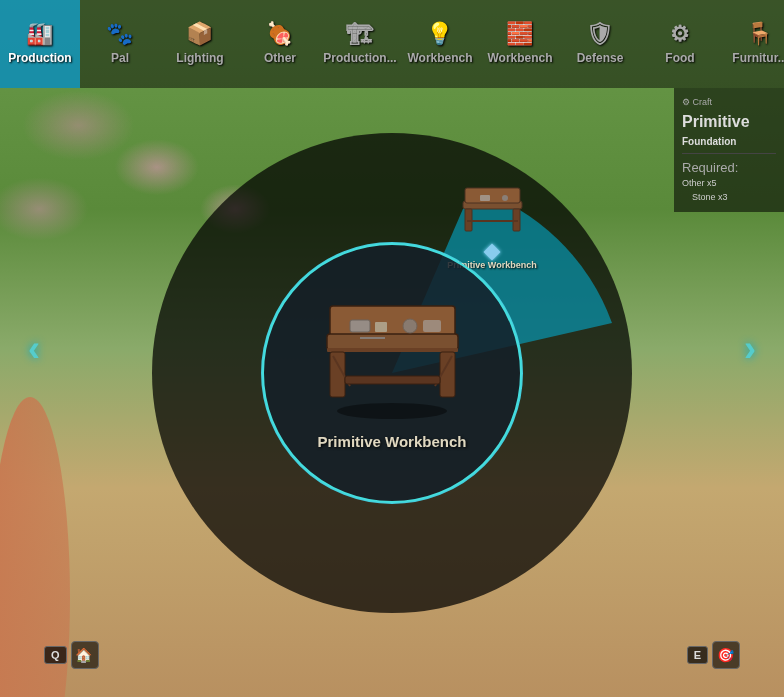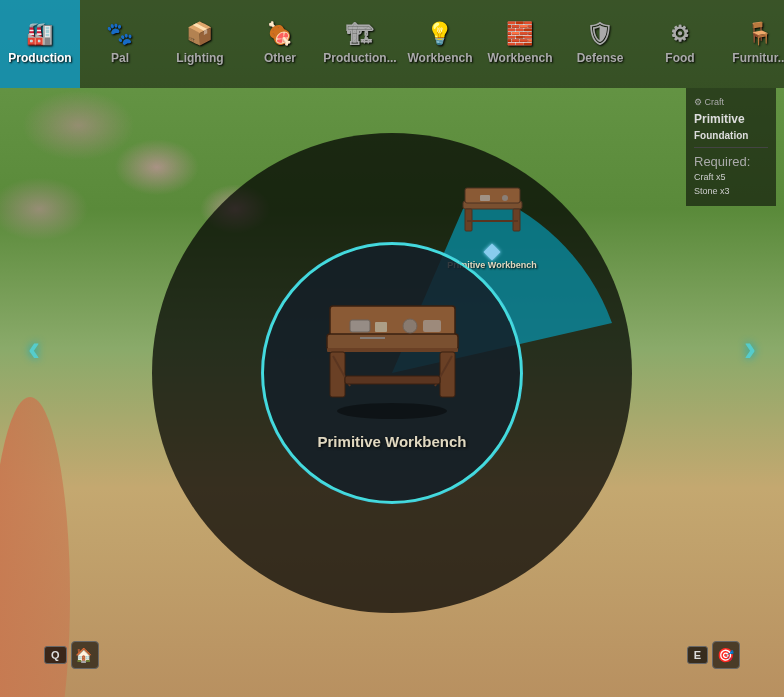--- a/index.html
+++ b/index.html
@@ -82,22 +82,22 @@
     .nav-tab .tab-label {
       font-size: 12px;
       white-space: nowrap;
       text-align: center;
     }
 
     
     .info-panel {
       position: absolute;
       top: 88px;
-      right: 8px;
-      width: 90px;
+      right: 0;
+      width: 110px;
       background: rgba(0,0,0,0.55);
       color: #ccc;
       font-size: 10px;
       padding: 8px;
       line-height: 1.5;
       z-index: 90;
     }
 
     
     .radial-menu {
@@ -291,26 +291,26 @@
     <span class="tab-label">Food</span>
   </div>
   <div class="nav-tab">
     <span class="tab-icon">🪑</span>
     <span class="tab-label">Furnitur...</span>
   </div>
 </div>
 
 <div class="info-panel">
   <div style="color:#aaa;font-size:9px;">⚙ Craft</div>
-  <div style="color:#ddd;font-size:12px;font-weight:bold;">Primitive</div>
+  <div style="color:#ddd;font-size:16px;font-weight:bold;">Primitive</div>
   <div style="color:#ddd;font-size:10px;font-weight:bold;">Foundation</div>
   <div style="border-top:1px solid #444;margin:4px 0;"></div>
   <div style="color:#aaa;font-size:13px;">Required:</div>
-  <div style="color:#ccc;font-size:9px;">Craft x5</div>
-  <div style="color:#ccc;font-size:9px;">Stone x3</div>
+  <div style="color:#ccc;font-size:9px;">Other x5</div>
+  <div style="color:#ccc;font-size:9px;margin-left:10px;">Stone x3</div>
 </div>
 
 <div class="radial-menu">
 
   <div class="outer-circle"></div>
 
   <div class="highlight-sector">
     <svg viewBox="0 0 480 480" xmlns="http://www.w3.org/2000/svg">
 
       <path d="M240,240 L320,55 A220,220 0 0,1 460,190 Z" fill="rgba(0,180,220,0.55)"></path>

